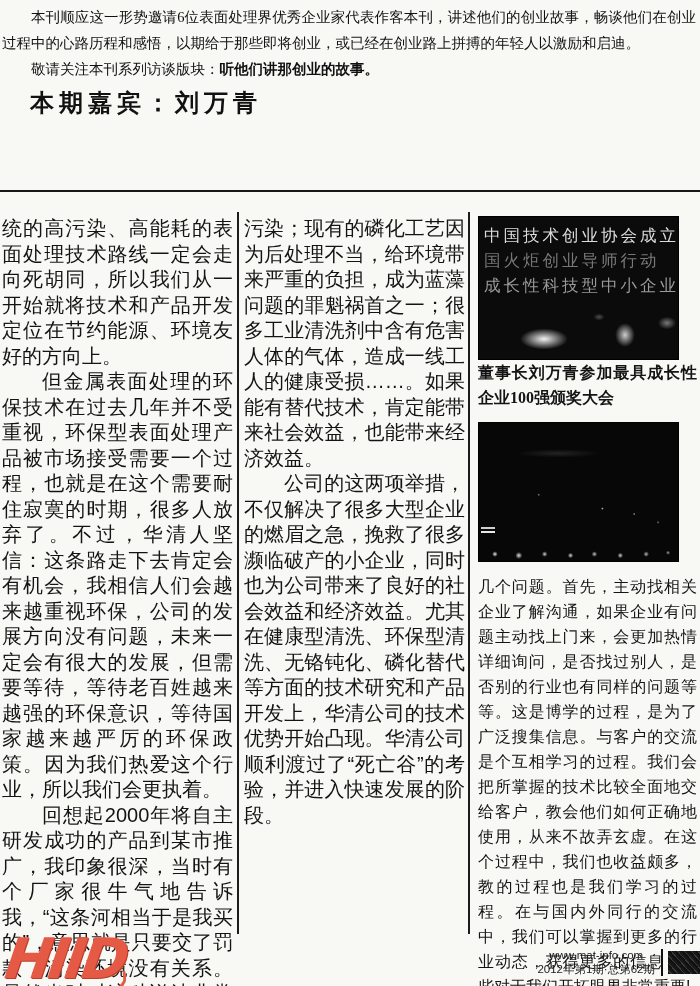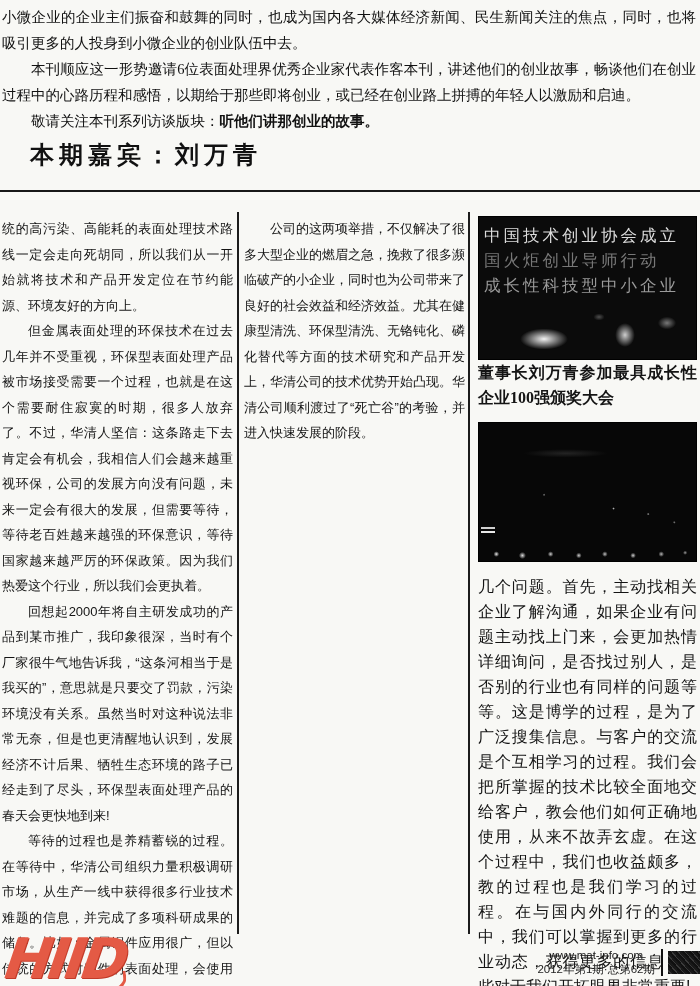--- a/index.html
+++ b/index.html
@@ -23,31 +23,31 @@
     text-indent:0 !important;
   }
   
   .h-rule { position:absolute; top:190px; left:0; width:700px; height:2px; background:#181818; }
   .v-div { position:absolute; top:212px; width:2px; height:722px; background:#1c1c1c; }
   .v-div.d1 { left:237px; }
   .v-div.d2 { left:468px; }
   
   .col { position:absolute; top:216px; }
   .col p {
-    margin:0; font-size:13px; line-height:25.5px;
+    margin:0; font-size:20px; line-height:25.5px;
     text-align:justify; text-justify:inter-character; color:#141414;
   }
   .col p.indent { text-indent:2em; }
   .col-left  { left:2px;   width:231px; }
   .col-mid   { left:244px; width:221px; }
   .col-right { left:478px; width:219px; }
   .col-right p { font-size:16px; line-height:25px; }
   
   .photo {
-    position:relative; width:219px; overflow:hidden;
+    position:relative; width:201px; overflow:hidden;
     border:1px solid #000; box-sizing:border-box;
   }
   .photo-1 {
     height:144px;
     background:
       radial-gradient(ellipse 34px 15px at 65px 122px, rgba(255,255,255,.95), rgba(255,255,255,0) 70%),
       radial-gradient(ellipse 14px 17px at 146px 118px, rgba(255,255,255,.8), rgba(255,255,255,0) 70%),
       radial-gradient(ellipse 13px 9px at 188px 106px, rgba(210,210,210,.55), rgba(210,210,210,0) 70%),
       radial-gradient(ellipse 8px 5px at 120px 100px, rgba(180,180,180,.4), rgba(180,180,180,0) 70%),
       #0b0b0b;
@@ -111,38 +111,38 @@
     border-bottom:5px solid #f2b844; border-right:3px solid #e45a45;
     border-radius:0 0 80% 30%; transform:rotate(-5deg);
   }
 </style>
 </head>
 <body>
 
 <div class="page">
 
   <div class="intro">
-    <p>小微企业的企业主们振奋和鼓舞的同时，也成为国内各大媒体经济新闻、民生新闻关注的焦点，同时，也将吸引更多的人投身到小微企业的创业队伍中去。</p>
     <p class="indent">本刊顺应这一形势邀请6位表面处理界优秀企业家代表作客本刊，讲述他们的创业故事，畅谈他们在创业过程中的心路历程和感悟，以期给于那些即将创业，或已经在创业路上拼搏的年轻人以激励和启迪。</p>
     <p class="indent"><span>敬请关注本刊系列访谈版块：</span><span class="bold-hei">听他们讲那创业的故事。</span></p>
     <p class="guest-title">本期嘉宾：刘万青</p>
   </div>
 
   <div class="h-rule"></div>
   <div class="v-div d1"></div>
   <div class="v-div d2"></div>
 
   <div class="col col-left">
     <p>统的高污染、高能耗的表面处理技术路线一定会走向死胡同，所以我们从一开始就将技术和产品开发定位在节约能源、环境友好的方向上。</p>
     <p class="indent">但金属表面处理的环保技术在过去几年并不受重视，环保型表面处理产品被市场接受需要一个过程，也就是在这个需要耐住寂寞的时期，很多人放弃了。不过，华清人坚信：这条路走下去肯定会有机会，我相信人们会越来越重视环保，公司的发展方向没有问题，未来一定会有很大的发展，但需要等待，等待老百姓越来越强的环保意识，等待国家越来越严厉的环保政策。因为我们热爱这个行业，所以我们会更执着。</p>
     <p class="indent">回想起2000年将自主研发成功的产品到某市推广，我印象很深，当时有个厂家很牛气地告诉我，“这条河相当于是我买的”，意思就是只要交了罚款，污染环境没有关系。虽然当时对这种说法非常无奈，但是也更清醒地认识到，发展经济不计后果、牺牲生态环境的路子已经走到了尽头，环保型表面处理产品的春天会更快地到来!</p>
     <p class="indent">等待的过程也是养精蓄锐的过程。在等待中，华清公司组织力量积极调研市场，从生产一线中获得很多行业技术难题的信息，并完成了多项科研成果的储备。比如：金属铜件应用很广，但以传统的方式对铜件的表面处理，会使用到铬酸和硝酸，铬作为重金属，污染很难处理好，硝酸处理过程中的工业废气对环境也有很大</p>
   </div>
 
   <div class="col col-mid">
+    <p>污染；现有的磷化工艺因为后处理不当，给环境带来严重的负担，成为蓝藻问题的罪魁祸首之一；很多工业清洗剂中含有危害人体的气体，造成一线工人的健康受损……。如果能有替代技术，肯定能带来社会效益，也能带来经济效益。</p>
     <p class="indent">公司的这两项举措，不仅解决了很多大型企业的燃眉之急，挽救了很多濒临破产的小企业，同时也为公司带来了良好的社会效益和经济效益。尤其在健康型清洗、环保型清洗、无铬钝化、磷化替代等方面的技术研究和产品开发上，华清公司的技术优势开始凸现。华清公司顺利渡过了“死亡谷”的考验，并进入快速发展的阶段。</p>
 
   </div>
 
   <div class="col col-right">
     <div class="photo photo-1">
       <div class="banner-wrap">
         <span class="banner-line">中国技术创业协会成立</span>
         <span class="banner-line dimmer">国火炬创业导师行动</span>
         <span class="banner-line dim">成长性科技型中小企业</span>

